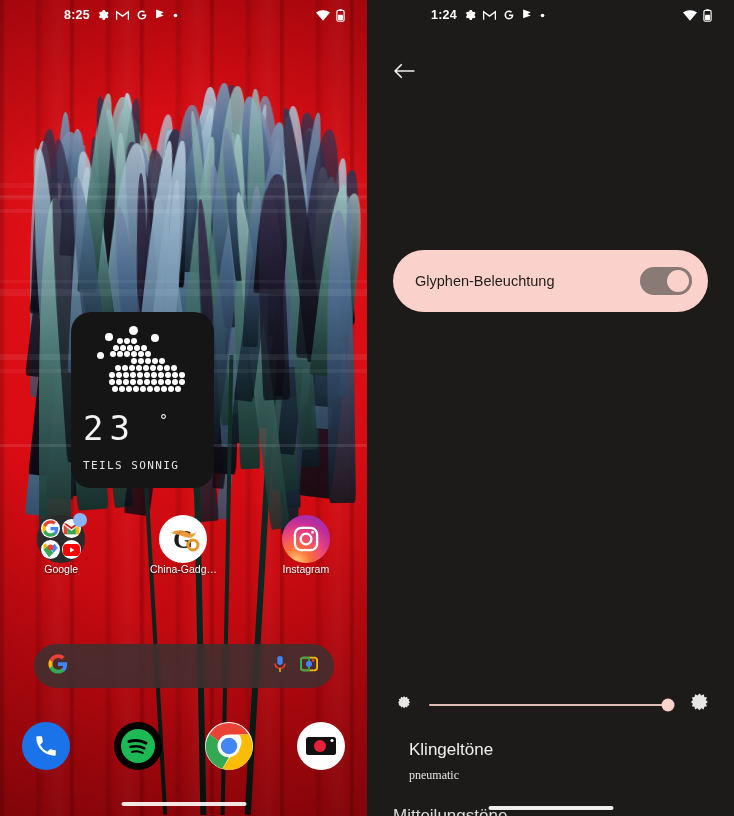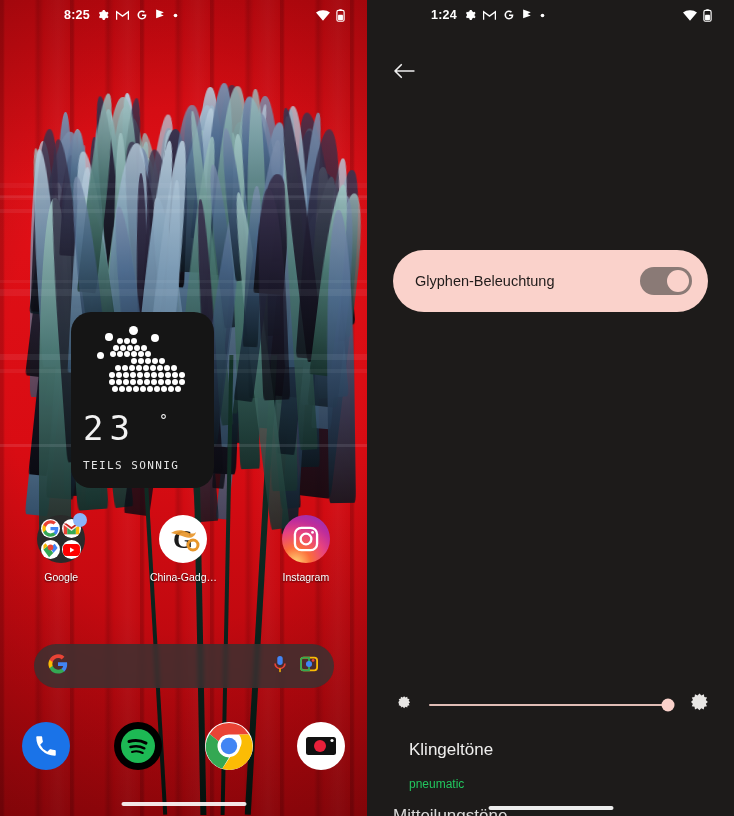--- a/index.html
+++ b/index.html
@@ -91,21 +91,21 @@
   }
 
   
   .appgrid {
     position: absolute; left: 0; top: 515px; width: 367px;
     display: flex; justify-content: space-around; z-index: 20;
   }
   .app { width: 76px; display: flex; flex-direction: column; align-items: center; }
   .appicon { width: 48px; height: 48px; border-radius: 50%; position: relative; overflow: visible; }
   .applabel {
-    margin-top: 8px; color: #fff; font-size: 10.5px;
+    color: #fff; font-size: 10.5px;
     text-shadow: 0 1px 2px rgba(0,0,0,.8); white-space: nowrap;
     max-width: 76px; overflow: hidden; text-overflow: ellipsis;
   }
   .folder { background: #2a2a2a; display: grid; grid-template-columns: 1fr 1fr; grid-template-rows: 1fr 1fr; gap: 2px; padding: 4px; }
   .mini { border-radius: 50%; background: #fff; display: flex; align-items: center; justify-content: center; font-size: 8px; overflow: hidden; }
   .badge {
     position: absolute; right: -2px; top: -2px;
     width: 14px; height: 14px; border-radius: 50%;
     background: #8ab4f8;
   }
@@ -184,21 +184,21 @@
     flex: 1; height: 2px; background: #e0bdb6;
     margin: 0 18px; position: relative; border-radius: 2px;
   }
   .slider-knob {
     position: absolute; right: 0; top: 50%;
     transform: translate(50%,-50%);
     width: 13px; height: 13px; border-radius: 50%; background: #FAD2CB;
   }
   .ring-section { position: absolute; left: 42px; top: 740px; width: 315px; }
   .ring-title { color: #f0efee; font-size: 17px; }
-  .ring-sub { color: #22c55e; font-size: 12px; margin-top: 17px; }
+  .ring-sub { color: #e5e5e5; font-size: 12px; margin-top: 8px; font-family: Liberation Serif, serif; }
   .ring-next {
     position: absolute; left: 26px; top: 806px;
     color: #f0efee; font-size: 17px; opacity: .9;
   }
   .r-navhandle {
     position: absolute; left: 50%; transform: translateX(-50%);
     bottom: 6px; width: 125px; height: 4px; border-radius: 2px;
     background: rgba(255,255,255,.92); z-index: 40;
   }
 </style>

